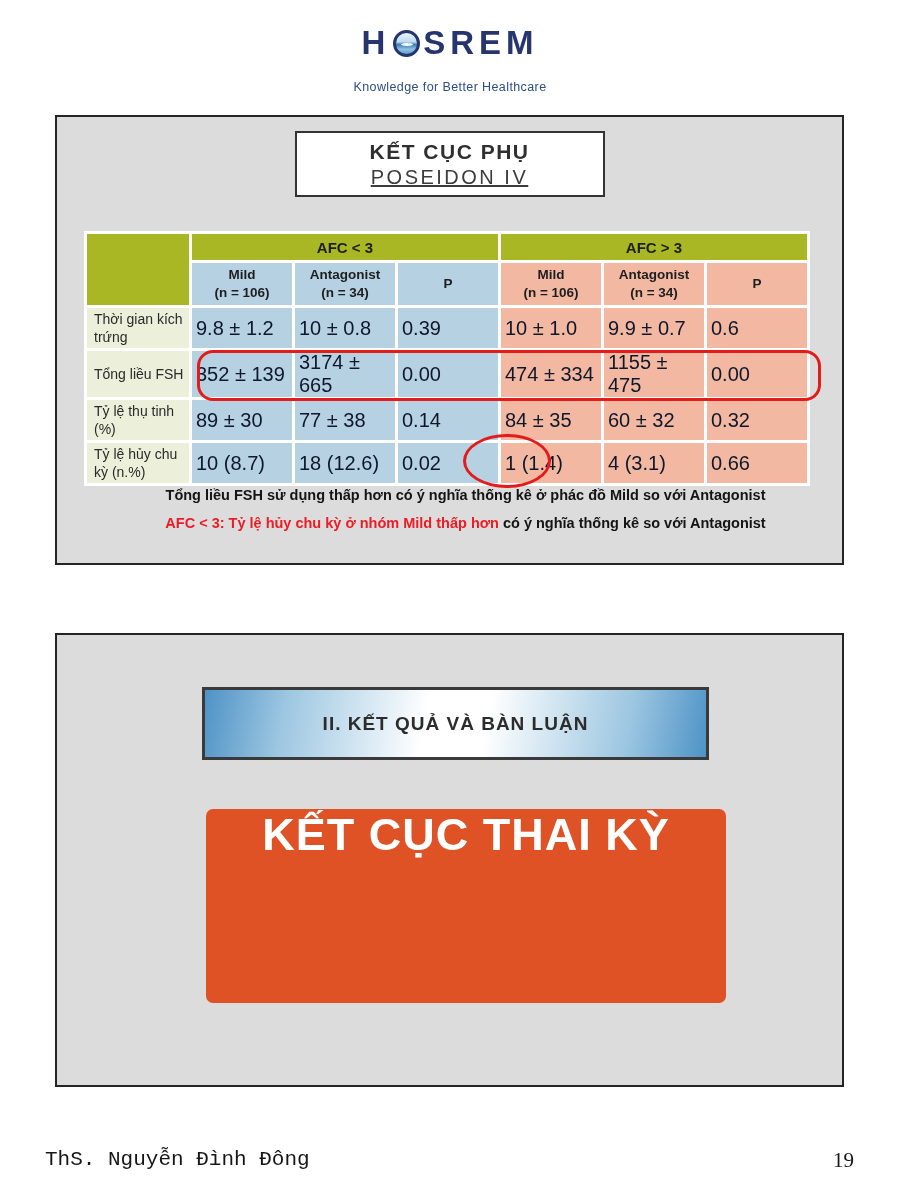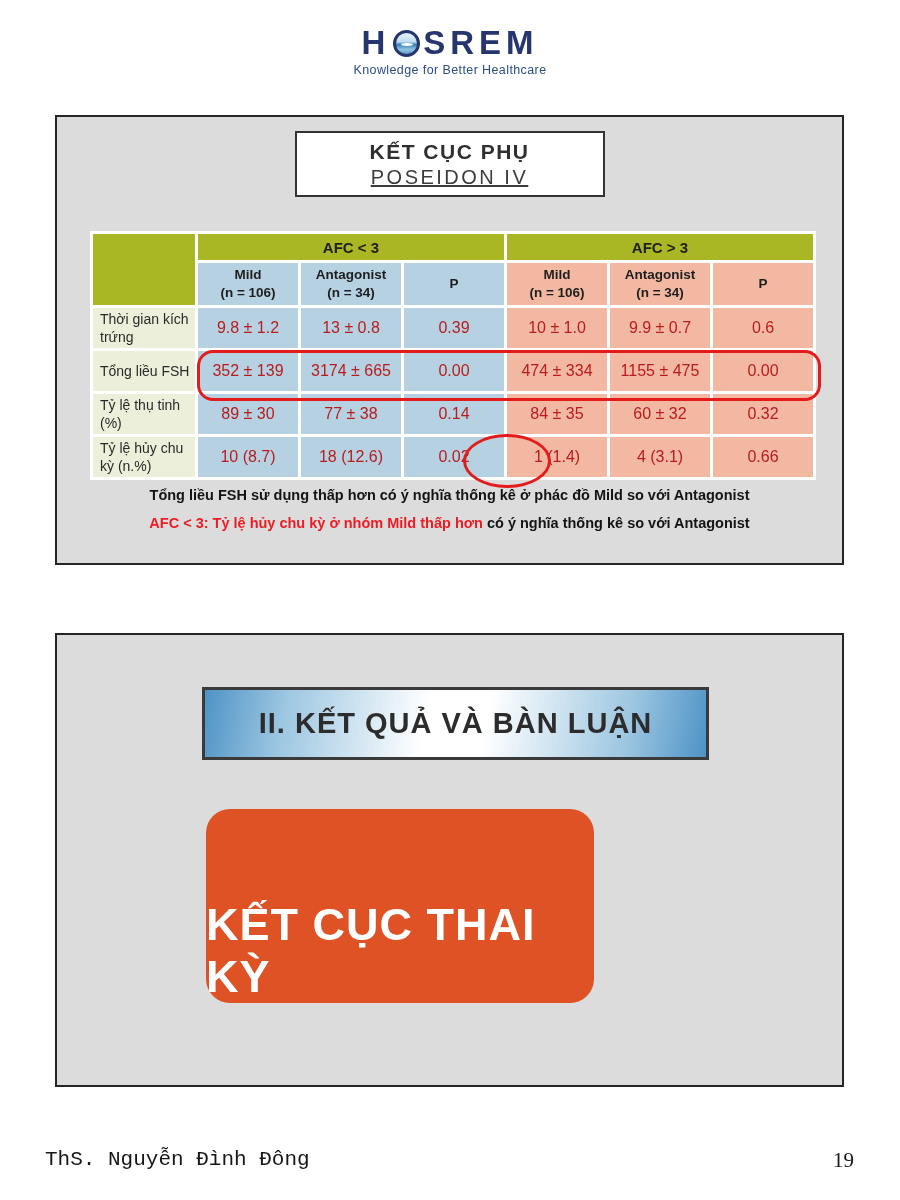--- a/index.html
+++ b/index.html
@@ -6,66 +6,66 @@
   html, body { width: 900px; height: 1200px; background: #ffffff; font-family: "Liberation Sans", sans-serif; }
   #page { position: relative; width: 900px; height: 1200px; background: #ffffff; overflow: hidden; }
 
   
   .logo-wrap { position: absolute; top: 26px; left: 0; width: 900px; text-align: center; }
   .logo-text { font-size: 33px; font-weight: bold; color: #27356e; letter-spacing: 5px; line-height: 1; display: inline-flex; align-items: center; }
   .globe { display: inline-block; width: 27px; height: 27px; border: 3px solid #27356e; border-radius: 50%;
            background: linear-gradient(180deg, #eaf5fc 0%, #bddcf0 42%, #3c7fb4 55%, #8fc2e0 78%, #5d9cc8 100%);
            margin: 0 3px; position: relative; top: 1px; }
   .globe::after { content: ""; position: absolute; left: 5px; top: 10px; width: 12px; height: 3px; background: #ffffff; border-radius: 50%; }
-  .logo-tagline { margin-top: 4px; font-size: 12.5px; color: #2c4e86; letter-spacing: 0.4px; }
+  .logo-tagline { margin-top: 21px; font-size: 12.5px; color: #2c4e86; letter-spacing: 0.4px; }
 
   
   .slide { position: absolute; left: 55px; width: 789px; background: #dcdcdc; border: 2px solid #252525; padding-left: 24px; }
   #slide1 { top: 115px; height: 450px; }
   #slide2 { top: 633px; height: 454px; }
 
   
   .title-box { position: absolute; left: 50%; transform: translateX(-50%); top: 14px; width: 310px; height: 66px;
                background: #ffffff; border: 2px solid #333333; display: flex; flex-direction: column; align-items: center; justify-content: center; }
   .title-line1 { font-size: 21px; font-weight: bold; color: #2f2f2f; letter-spacing: 1.5px; }
   .title-line2 { font-size: 20px; color: #3c3c3c; letter-spacing: 2.5px; margin-top: 2px; text-decoration: underline; }
 
   
-  .table-wrap { position: absolute; left: 33px; top: 114px; border-radius: 9px; }
+  .table-wrap { position: absolute; left: 27px; top: 114px; border-radius: 9px; }
   table.poseidon { border-collapse: separate; border-spacing: 3px; background: #ffffff; }
   table.poseidon td, table.poseidon th { padding: 0 4px; vertical-align: middle; }
   .col-label { width: 102px; }
   .col-data { width: 100px; }
   .cell-group { background: #a8b723; height: 26px; font-size: 15px; font-weight: bold; color: #1e1e1e; text-align: center; }
   .cell-corner { background: #a8b723; }
   .cell-sub { height: 42px; font-size: 13.5px; font-weight: bold; color: #1e1e1e; text-align: center; line-height: 1.3; }
   .cell-sub .sub-n { font-weight: bold; }
   .bg-blue { background: #b5d1e2; }
   .bg-salmon { background: #f2b8a2; }
   .cell-rowlabel { background: #ecf0da; font-size: 14px; font-weight: normal; color: #2a2a2a; text-align: left; padding-left: 7px !important; line-height: 1.3; height: 40px; }
-  .cell-val { font-size: 16px; color: #b91c1c; text-align: center; height: 40px; }
+  .cell-val { font-size: 20px; color: #0f172a; height: 40px; }
 
   
   .red-rect { position: absolute; left: 140px; top: 233px; width: 624px; height: 51px;
               border: 3px solid #e41b1b; border-radius: 16px; pointer-events: none; }
   .red-ellipse { position: absolute; left: 406px; top: 317px; width: 88px; height: 54px;
                  border: 3px solid #e41b1b; border-radius: 50%; pointer-events: none; }
 
   
-  .notes { position: absolute; left: 0; top: 364px; width: 100%; text-align: center; font-weight: bold; font-size: 14.5px; color: #141414; }
+  .notes { position: absolute; left: 16px; top: 364px; width: 100%; text-align: center; font-weight: bold; font-size: 14.5px; color: #141414; }
   .notes .note-line { line-height: 28px; }
   .note-red { color: #ed1c24; }
 
   
   .banner { position: absolute; left: 145px; top: 52px; width: 507px; height: 73px; border: 3px solid #3a3a3a;
             background: linear-gradient(100deg, #4e93c6 0%, #9cc6e1 16%, #ffffff 44%, #ffffff 56%, #9cc6e1 84%, #4e93c6 100%);
             display: flex; align-items: center; justify-content: center; }
-  .banner-text { font-size: 29px; font-weight: bold; color: #2c2c2c; letter-spacing: 1px; }
-  .orange-box { position: absolute; left: 149px; top: 174px; width: 388px; height: 194px; background: #de5226;
-                border-radius: 24px; display: flex; align-items: flex-end; justify-content: center; }
+  .banner-text { font-size: 19px; font-weight: bold; color: #2c2c2c; letter-spacing: 1px; }
+  .orange-box { position: absolute; left: 149px; top: 174px; width: 520px; height: 194px; background: #de5226;
+                border-radius: 7px; display: flex; align-items: flex-start; justify-content: center; }
   .orange-text { font-size: 45px; font-weight: bold; color: #ffffff; letter-spacing: 1px; }
 
   
   .footer-author { position: absolute; left: 45px; top: 1148px; font-family: Liberation Mono, monospace; font-size: 21px; color: #161616; }
   .footer-page { position: absolute; right: 46px; top: 1148px; font-family: "Liberation Serif", serif; font-size: 21px; color: #161616; }
 </style>
 </head>
 <body>
 
 <div id="page">
@@ -114,21 +114,21 @@
                 <div>Antagonist</div>
                 <div class="sub-n">(n = 34)</div>
               </td>
           <td class="cell-sub bg-salmon col-data">
                 <div>P</div>
               </td>
         </tr>
         <tr>
           <td class="cell-rowlabel">Thời gian kích trứng</td>
           <td class="cell-val bg-blue">9.8 ± 1.2</td>
-          <td class="cell-val bg-blue">13 ± 0.8</td>
+          <td class="cell-val bg-blue">10 ± 0.8</td>
           <td class="cell-val bg-blue">0.39</td>
           <td class="cell-val bg-salmon">10 ± 1.0</td>
           <td class="cell-val bg-salmon">9.9 ± 0.7</td>
           <td class="cell-val bg-salmon">0.6</td>
         </tr>
         <tr>
           <td class="cell-rowlabel">Tổng liều FSH</td>
           <td class="cell-val bg-blue">352 ± 139</td>
           <td class="cell-val bg-blue">3174 ± 665</td>
           <td class="cell-val bg-blue">0.00</td>

